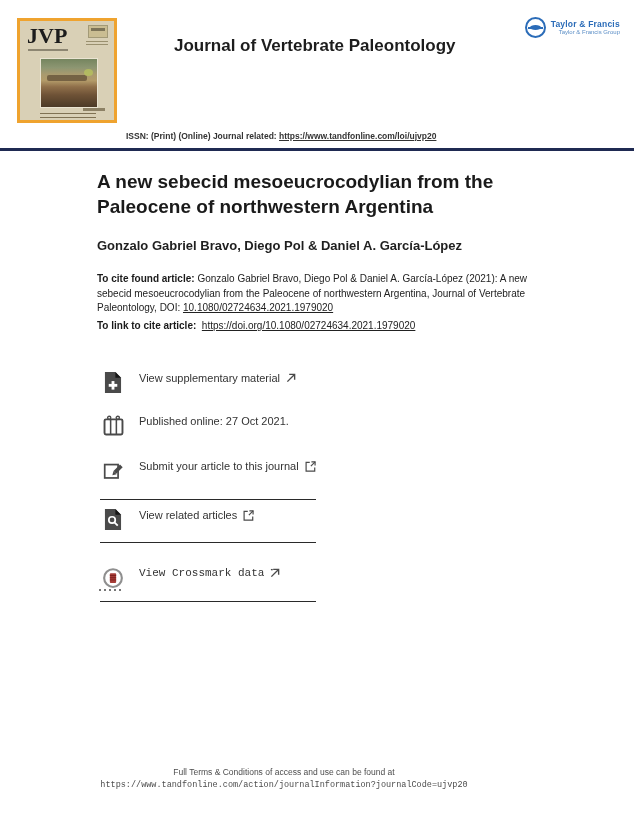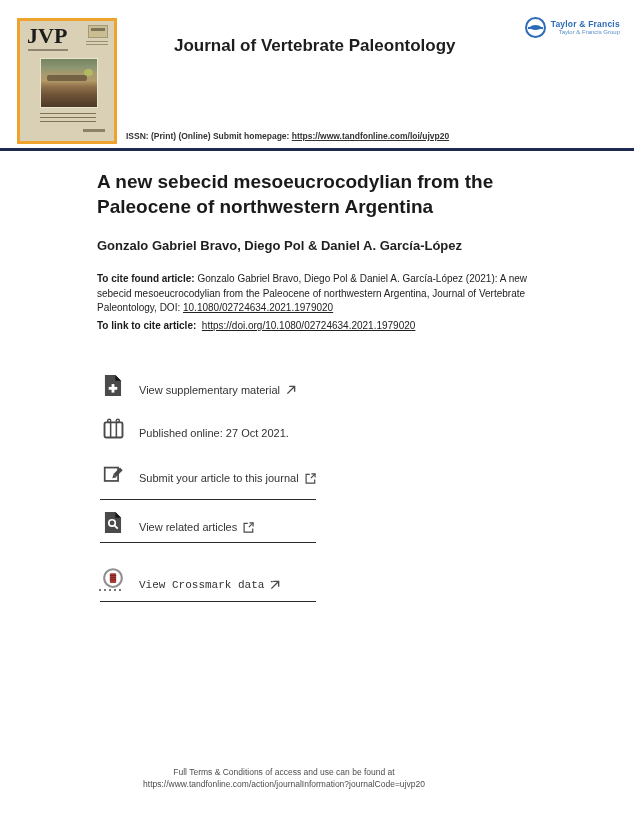--- a/index.html
+++ b/index.html
@@ -5,21 +5,21 @@
   * { margin:0; padding:0; box-sizing:border-box; }
   html,body { background:#ffffff; }
   body { font-family:"Liberation Sans", sans-serif; color:#222; }
   #page {
     position:relative; width:634px; height:833px; background:#fff;
     margin:0 auto; overflow:hidden;
   }
 
   
   .cover {
-    position:absolute; left:17px; top:18px; width:100px; height:126px;
+    position:absolute; left:17px; top:18px; width:100px; height:105px;
     background:#d9d0b6; border:3px solid #efa32f; overflow:hidden;
   }
   .cover-jvp {
     position:absolute; left:7px; top:2px;
     font-family:"Liberation Serif", serif; font-size:22px; font-weight:700;
     color:#1c1c1c; letter-spacing:0px;
   }
   .cover-jvp-sub { position:absolute; left:8px; top:28px; width:40px; height:2px; background:#8d8672; }
   .cover-emblem { position:absolute; right:6px; top:4px; width:20px; height:13px; background:#cabd92; border:1px solid #a39a77; }
   .cover-emblem::after { content:""; display:block; margin:2px 2px 0 2px; height:3px; background:#7d7458; }
@@ -77,59 +77,59 @@
   }
   .cite-para b, .link-para b { font-weight:700; color:#1a1a1a; }
   .doi-link { color:#222; text-decoration:underline; }
   .link-para {
     position:absolute; left:97px; top:320px; width:445px;
     font-size:10px; color:#222;
   }
 
   
   .actions { position:absolute; left:100px; top:366px; width:216px; }
-  .action-item { display:flex; align-items:flex-end; gap:13px; height:24px; cursor:pointer; }
+  .action-item { display:flex; align-items:flex-start; gap:13px; height:24px; cursor:pointer; }
   .action-item .ico { width:26px; display:flex; justify-content:center; align-items:center; }
   .action-label { font-size:11px; color:#333; display:flex; align-items:center; gap:6px; white-space:nowrap; }
   .it-1 { margin:6px 0 19px; }
   .it-2 { margin:0 0 21px; }
   .it-3 { margin:0 0 15px; }
   .it-4 { margin:9px 0 9px; }
   .it-5 { margin:24px 0 10px;font-family:Liberation Mono, monospace; }
   .action-divider { border:0; border-top:1.5px solid #2a2a2a; width:216px; }
   .cm-wrap { position:relative; }
   .cm-dots { position:absolute; left:-1px; top:22px; width:24px; height:2px;
     background:repeating-linear-gradient(90deg,#777 0 2px, transparent 2px 5px); }
 
   
   .footer {
     position:absolute; left:0; top:767px; width:568px; text-align:center;
     font-size:8.5px; color:#4d4d4d; line-height:11.5px;
   }
-  .footer a { color:#4d4d4d; text-decoration:none; }
+  .footer a { color:#4d4d4d; text-decoration:none;font-family:Liberation Mono, monospace; }
 </style>
 </head>
 <body>
 
 <div id="page">
 
   <div class="cover">
     <div class="cover-jvp">JVP</div>
     <div class="cover-jvp-sub"></div>
     <div class="cover-emblem"></div>
     <div class="cover-emblem-sub"></div>
     <div class="cover-painting"></div>
     <div class="cover-caption"></div>
     <div class="cover-footnote"></div>
   </div>
 
   <div class="journal-title">Journal of Vertebrate Paleontology</div>
 
   <div class="issn-line">
-    <span>ISSN: (Print) (Online) Submit homepage: </span><a href="#">https://www.tandfonline.com/loi/ujvp20</a>
+    <span>ISSN: (Print) (Online) Journal related: </span><a href="#">https://www.tandfonline.com/loi/ujvp20</a>
   </div>
 
   <div class="brand">
     <div class="brand-circle"></div>
     <div class="brand-text">
       <div class="brand-line1">Taylor &amp; Francis</div>
       <div class="brand-line2">Taylor &amp; Francis Group</div>
     </div>
   </div>
 

